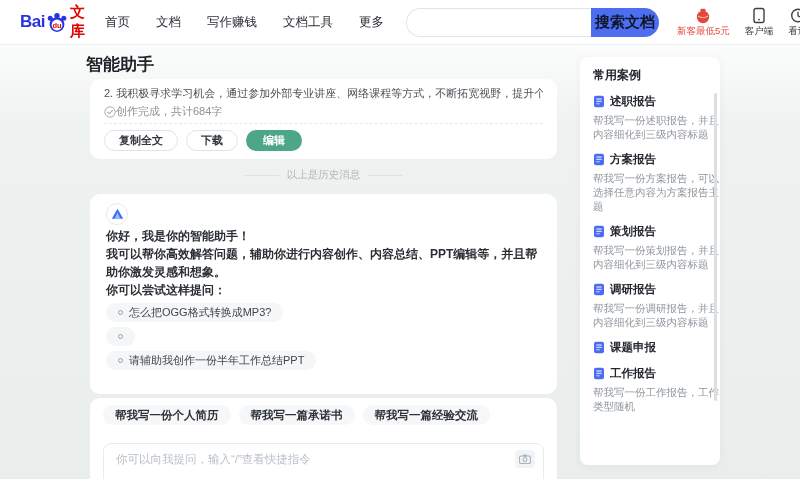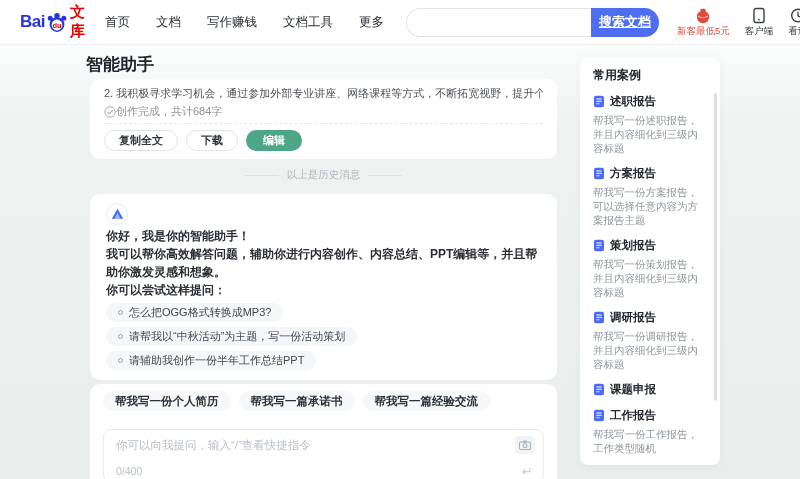--- a/index.html
+++ b/index.html
@@ -10,22 +10,22 @@
   .header { position:absolute; top:0; left:0; right:0; height:45px; background:#fff;
     border-bottom:1px solid #eef0f1; display:flex; align-items:center; padding:0 14px 0 20px; z-index:5; }
   .logo { display:flex; align-items:center; gap:1px; cursor:pointer; }
   .logo-bai { color:var(--brand-blue); font-size:17px; font-weight:800; letter-spacing:-0.5px; }
   .logo-suffix { color:var(--brand-red); font-size:15px; font-weight:800; margin-left:1px; }
   .nav { display:flex; gap:26px; margin-left:20px; }
   .nav-item { font-size:12.5px; color:#2b2f36; font-weight:500; cursor:pointer; white-space:nowrap; }
   .search-wrap { display:flex; margin-left:22px; height:29px; }
   .search-input { width:185px; height:29px; border:1px solid #e2e4e7; border-right:none;
     border-radius:15px 0 0 15px; padding:0 12px; font-size:12px; outline:none; }
-  .search-btn { width:68px; height:29px; background:var(--accent-blue); color:#ffffff; border:none;
-    border-radius:0 15px 15px 0; font-size:13px; font-weight:600; cursor:pointer;text-decoration:underline; }
+  .search-btn { width:68px; height:29px; background:var(--accent-blue); color:#0f172a; border:none;
+    border-radius:0 15px 15px 0; font-size:15px; font-weight:600; cursor:pointer; }
   .hdr-right { display:flex; align-items:center; gap:15px; margin-left:18px; }
   .hdr-col { display:flex; flex-direction:column; align-items:center; gap:1px; cursor:pointer; }
   .hdr-col .lbl { font-size:9.5px; color:#3c4043; white-space:nowrap; }
   .hdr-col .lbl.red { color:var(--promo-red); }
 
   
   .content { position:absolute; top:45px; left:0; right:0; bottom:0;
     background:linear-gradient(180deg,#fbfdfc 0%, #eef2f0 18%, #e9eeec 100%); }
   .main { position:absolute; left:90px; top:0; width:467px; }
   .page-title { font-size:17px; font-weight:800; color:#20242a; line-height:24px;
@@ -40,21 +40,21 @@
   .btn { height:21px; padding:0 14px; border-radius:12px; font-size:11px; font-weight:700;
     display:flex; align-items:center; cursor:pointer;font-family:Liberation Mono, monospace; }
   .btn.outline { border:1px solid #dfe3e6; background:#fff; color:#33373c; }
   .btn.green { background:var(--edit-green); color:#fff; border:none; padding:0 17px; }
 
   .hist-divider { display:flex; align-items:center; justify-content:center; gap:8px;
     margin-top:9px; margin-bottom:12px; height:14px; }
   .hist-divider .line { width:34px; height:1px; background:#dde1e3; }
   .hist-divider .txt { font-size:10.5px; color:#b2b9bf; }
 
-  .bubble2 { padding:9px 16px 10px; }
+  .bubble2 { padding:9px 16px 24px; }
   .ai-avatar { width:22px; height:22px; border-radius:50%; border:1px solid #e7ebee;
     display:flex; align-items:center; justify-content:center; margin-bottom:2px; background:#fff; }
   .greet-line { font-size:12px; font-weight:700; color:#2a2e34; line-height:18px; }
   .sugg-list { display:flex; flex-direction:column; align-items:flex-start; gap:5px; margin-top:4px; }
   .sugg-chip { display:flex; align-items:center; gap:6px; background:#f4f6f7; border-radius:11px;
     height:19px; padding:0 12px; font-size:11px; color:#41464c; cursor:pointer; white-space:nowrap; }
   .dot { width:5px; height:5px; border:1px solid #9aa3ab; border-radius:50%; flex:none; }
 
   .footer-card { background:#fff; border-radius:10px; margin-top:4px; padding:7px 13px 9px; }
   .quick-row { display:flex; gap:8px; }
@@ -65,21 +65,21 @@
     resize:none; background:transparent; padding:8px 0 0 12px; font-size:11.5px; color:#333;
     font-family:inherit; }
   .prompt::placeholder { color:#b9c0c8; }
   .cam-btn { position:absolute; top:6px; right:8px; width:20px; height:18px; background:#f1f4f6;
     border-radius:4px; display:flex; align-items:center; justify-content:center; cursor:pointer; }
   .counter { position:absolute; left:12px; bottom:5px; font-size:10.5px; color:#b9c0c8; }
   .enter-ic { position:absolute; right:10px; bottom:3px; font-size:13px; color:#c3c9cf; cursor:pointer; }
 
   
   .sidebar { position:absolute; left:580px; top:12px; width:140px; bottom:14px; background:#fff;
-    border-radius:8px; box-shadow:0 1px 8px rgba(40,60,50,.05); padding:10px 14px 8px 13px; overflow:hidden; }
+    border-radius:8px; box-shadow:0 1px 8px rgba(40,60,50,.05); padding:10px 0 8px 13px; overflow:hidden; }
   .sb-title { font-size:12px; font-weight:800; color:#22262c; margin-bottom:10px; }
   .sb-item { margin-bottom:11px; cursor:pointer; }
   .sb-head { display:flex; align-items:center; gap:5px; }
   .sb-label { font-size:11.5px; font-weight:700; color:#23272d; }
   .sb-desc { font-size:10.5px; color:#8f969d; line-height:14px; margin-top:4px; }
   .sb-scroll { position:absolute; right:3px; top:36px; width:3px; height:308px; background:#dcdfe2; border-radius:2px; }
 
   svg { display:block; }
 </style>
 </head>
@@ -190,21 +190,20 @@
       <div class="greet-line">你可以尝试这样提问：</div>
       <div class="sugg-list">
 
           <div class="sugg-chip">
             <span class="dot"></span>
             <span>怎么把OGG格式转换成MP3?</span>
           </div>
 
           <div class="sugg-chip">
             <span class="dot"></span>
-            <span>请帮我以“中秋活动”为主题，写一份活动策划</span>
           </div>
 
           <div class="sugg-chip">
             <span class="dot"></span>
             <span>请辅助我创作一份半年工作总结PPT</span>
           </div>
         </div>
     </div>
 
     <div class="footer-card">

